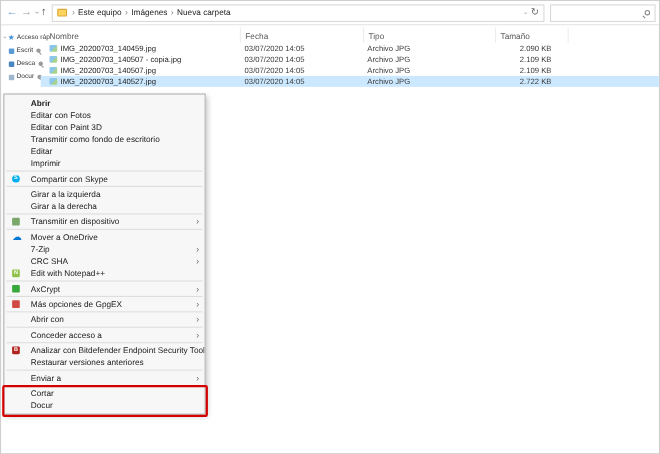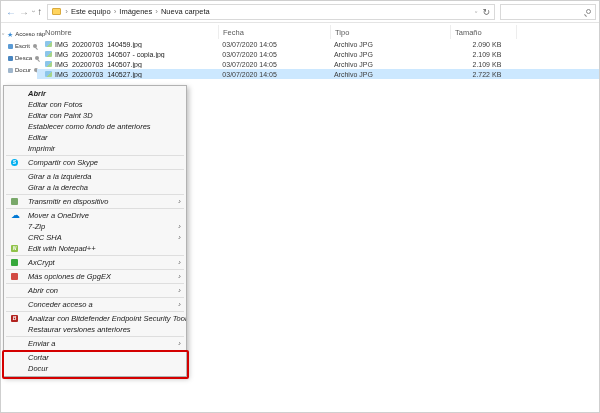--- a/index.html
+++ b/index.html
@@ -95,21 +95,21 @@
   .c-tags { width: 84px; }
 
   
   .menu {
     position: absolute; left: 2px; top: 84px; width: 184px;
     background: #f7f7f7; border: 1px solid #b2b2b2;
     box-shadow: 2px 2px 5px rgba(0,0,0,0.25);
     padding: 2px 0; z-index: 10; font-size: 7.5px;
   }
   .mitem { position: relative; height: 11px; line-height: 11px;
-           padding-left: 24px; padding-right: 12px; white-space: nowrap; overflow: hidden; font-style: italic; }
+           padding-left: 24px; padding-right: 12px; white-space: nowrap; overflow: hidden; }
   .mitem.bold { font-weight: bold; }
   .msep { height: 1px; background: #dedede; margin: 1px 2px; }
   .marrow { position: absolute; right: 5px; top: 0; color: #6a6a6a; font-size: 8px; }
   .mic { position: absolute; left: 7px; top: 2px; width: 7px; height: 7px;
          border-radius: 1px; font-weight: bold; font-size: 5px; line-height: 7px;
          color: #fff; text-align: center; }
   .ic-skype { background: #00aff0; border-radius: 50%; }
   .ic-skype::after { content: "S"; }
   .ic-onedrive { background: transparent; }
   .ic-onedrive::after { content: "☁"; color: #0078d4; font-size: 9px; line-height: 7px; }
@@ -228,21 +228,21 @@
         <span class="cell c-type">Archivo JPG</span>
         <span class="cell c-size">2.722 KB</span>
         <span class="cell c-tags"></span>
       </div>
     </div>
 
   <div class="menu">
       <div class="mitem bold"><span>Abrir</span></div>
       <div class="mitem"><span>Editar con Fotos</span></div>
       <div class="mitem"><span>Editar con Paint 3D</span></div>
-      <div class="mitem"><span>Establecer como fondo de anteriores</span></div>
+      <div class="mitem"><span>Transmitir como fondo de escritorio</span></div>
       <div class="mitem"><span>Editar</span></div>
       <div class="mitem"><span>Imprimir</span></div>
       <div class="msep"></div>
       <div class="mitem"><span class="mic ic-skype"></span><span>Compartir con Skype</span></div>
       <div class="msep"></div>
       <div class="mitem"><span>Girar a la izquierda</span></div>
       <div class="mitem"><span>Girar a la derecha</span></div>
       <div class="msep"></div>
       <div class="mitem"><span class="mic ic-cast"></span><span>Transmitir en dispositivo</span><span class="marrow">›</span></div>
       <div class="msep"></div>

